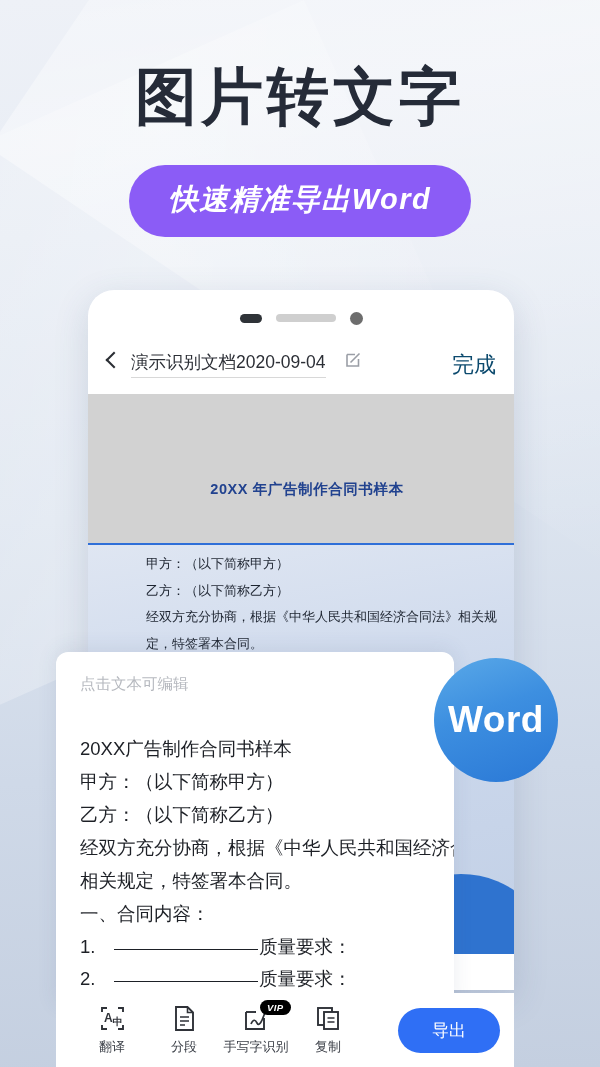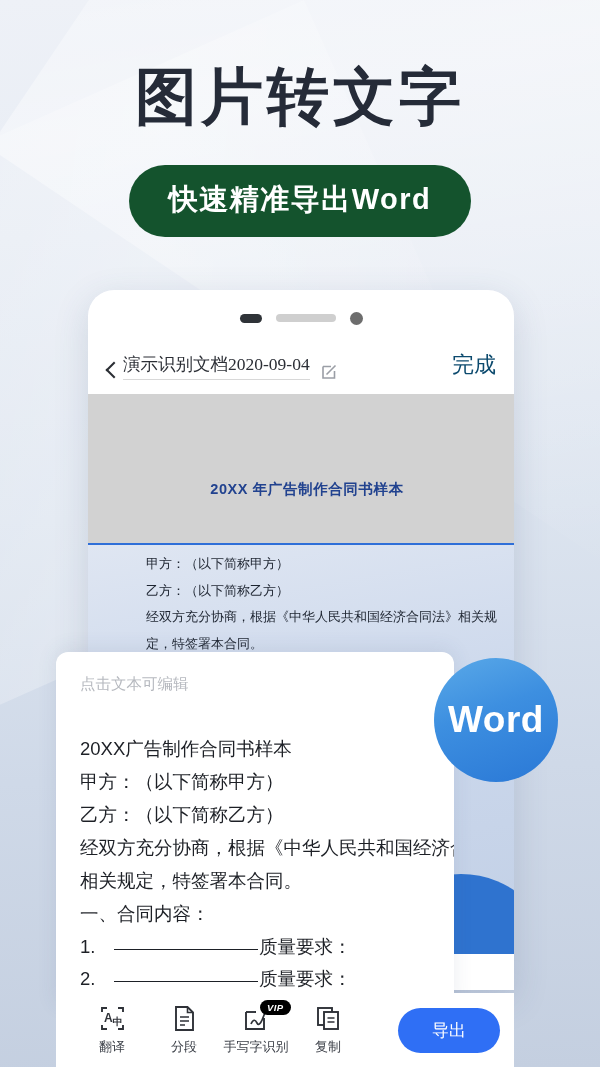--- a/index.html
+++ b/index.html
@@ -47,27 +47,28 @@
     font-size: 62px;
     font-weight: bold;
     letter-spacing: 4px;
     color: #252b38;
     line-height: 1.08;
     font-family: "Liberation Sans", "DejaVu Sans", sans-serif;
   }
   .hero-pill {
     display: inline-block;
     margin-top: 34px;
-    background: #14532d;
+    background: #8b5cf6;
     color: #ffffff;
     font-size: 29px;
     font-weight: bold;
     letter-spacing: 1.5px;
     padding: 15px 40px 17px;
     border-radius: 40px;
+    font-style: italic;
   }
 
   
   .phone {
     position: absolute;
     left: 88px;
     top: 290px;
     width: 426px;
     height: 700px;
     background: #ffffff;
@@ -82,24 +83,23 @@
     align-items: center;
     justify-content: center;
     gap: 14px;
   }
   .notch-pill-dark { width: 22px; height: 9px; border-radius: 6px; background: #2f3338; }
   .notch-speaker   { width: 60px; height: 8px; border-radius: 6px; background: #cfcfcf; }
   .notch-cam       { width: 13px; height: 13px; border-radius: 50%; background: #6d6d6d; }
 
   .phone-header {
     display: flex;
-    align-items: flex-end;
+    align-items: flex-start;
     padding: 4px 18px 14px 14px;
-    gap: 1px;
-    font-family: Liberation Serif, serif;
+    gap: 9px;
   }
   .back-chevron {
     width: 20px; height: 20px;
     position: relative;
     flex: 0 0 auto;
   }
   .back-chevron::before {
     content: "";
     position: absolute;
     left: 6px; top: 4px;

